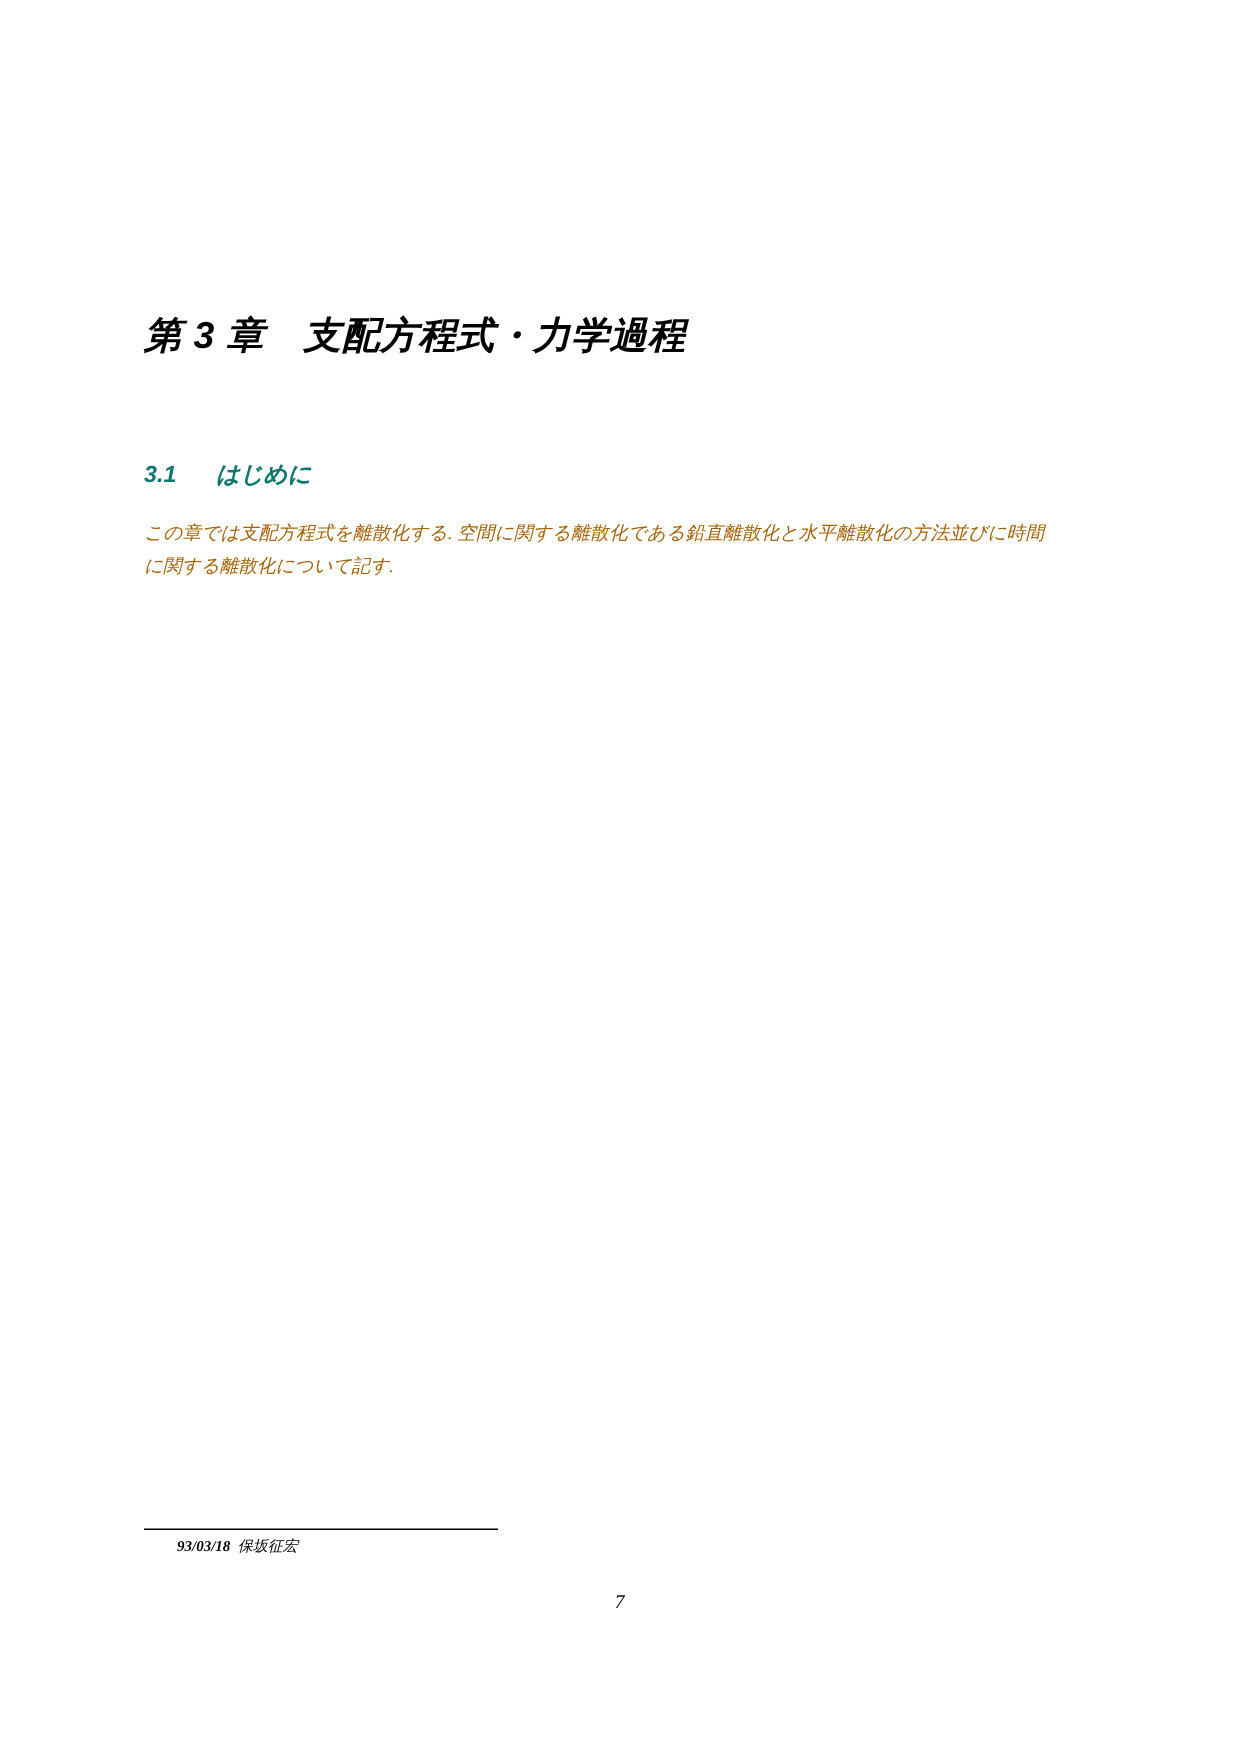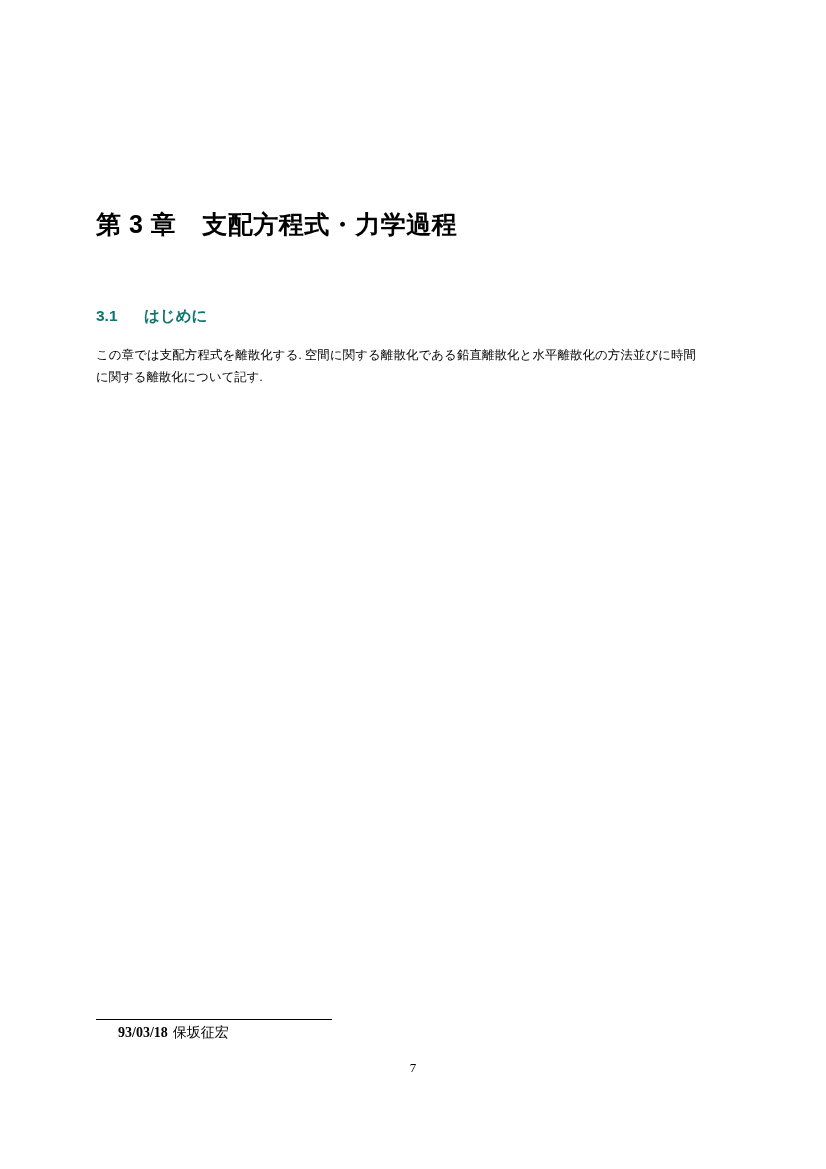--- a/index.html
+++ b/index.html
@@ -14,20 +14,21 @@
     font-family: "Liberation Serif", serif;
     color: #000000;
     overflow: hidden;
   }
   .page {
     position: absolute;
     top: 0; left: 0;
     width: 826px;
     height: 1169px;
     background: #ffffff;
+    font-style: italic;
   }
   .chapter-title {
     position: absolute;
     left: 96px;
     top: 192px;
     width: 634px;
     font-family: "Liberation Sans", sans-serif;
     font-weight: bold;
     font-size: 25px;
     letter-spacing: 0.5px;
@@ -58,37 +59,37 @@
     width: 48px;
   }
   .body-text {
     position: absolute;
     left: 96px;
     top: 333px;
     width: 600px;
     font-family: "Liberation Serif", serif;
     font-size: 12.4px;
     line-height: 1.72;
-    color: #000000;
+    color: #a16207;
     text-align: justify;
   }
   .footnote-rule {
     position: absolute;
     left: 96px;
     top: 1019px;
     width: 236px;
     height: 0;
     border-top: 1px solid #000000;
   }
   .footnote-text {
     position: absolute;
     left: 118px;
     top: 1024px;
     font-family: "Liberation Serif", serif;
-    font-size: 14px;
+    font-size: 10px;
     color: #000000;
     white-space: nowrap;
   }
   .footnote-text .fn-date {
     font-weight: bold;
     margin-right: 5px;
   }
   .page-number {
     position: absolute;
     left: 0;

